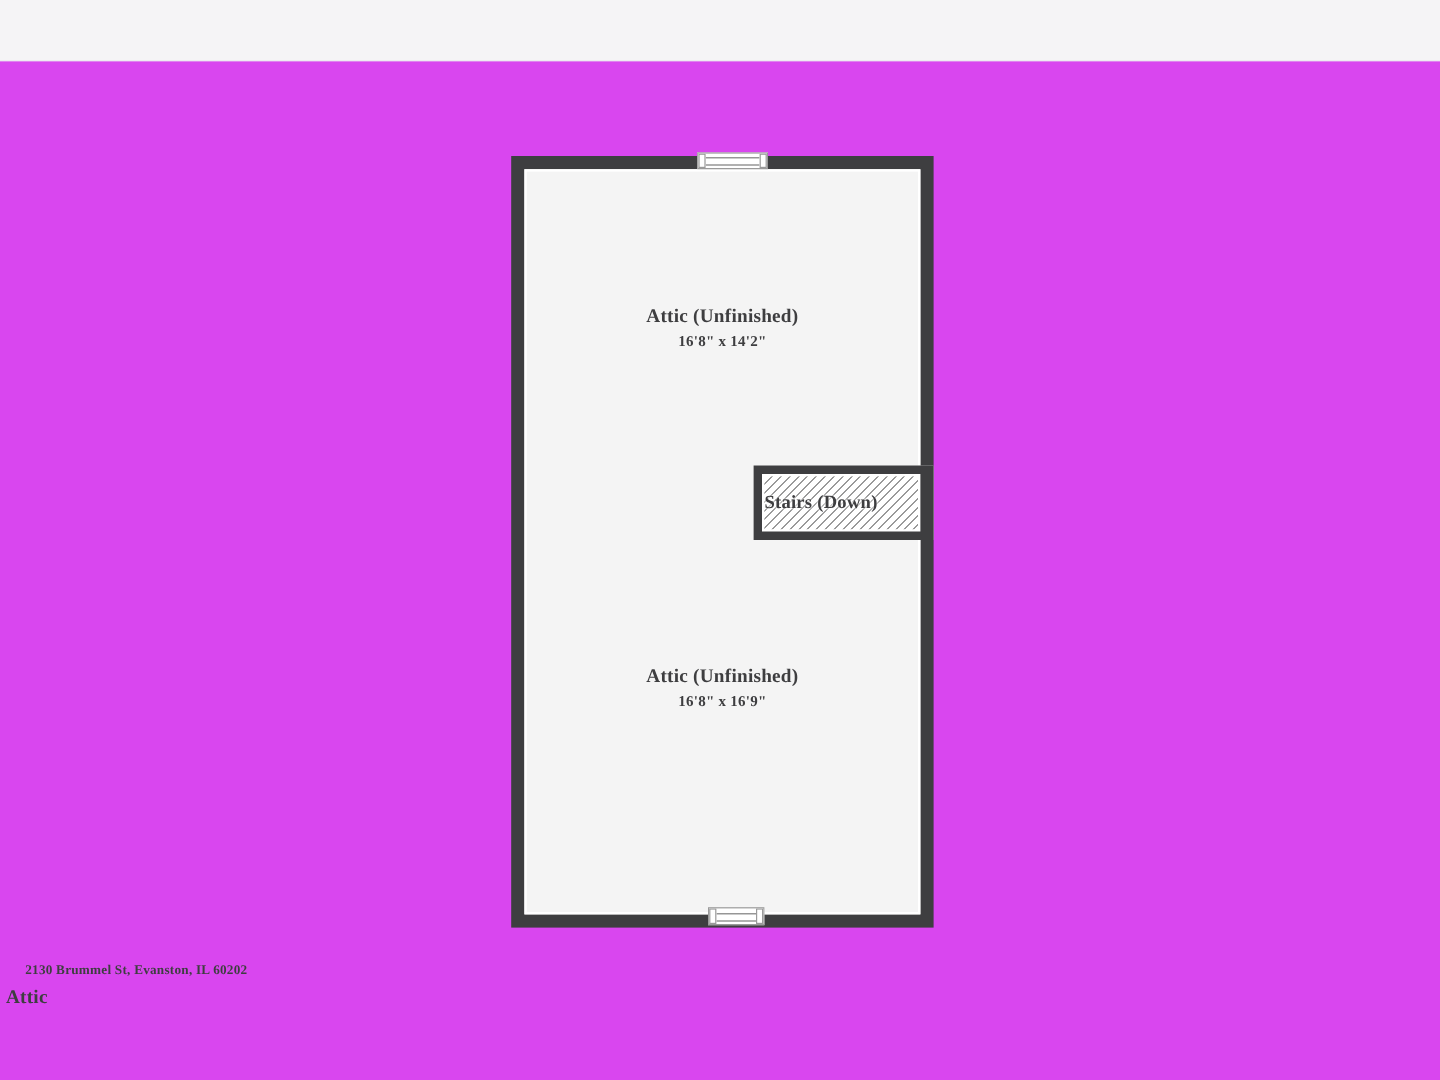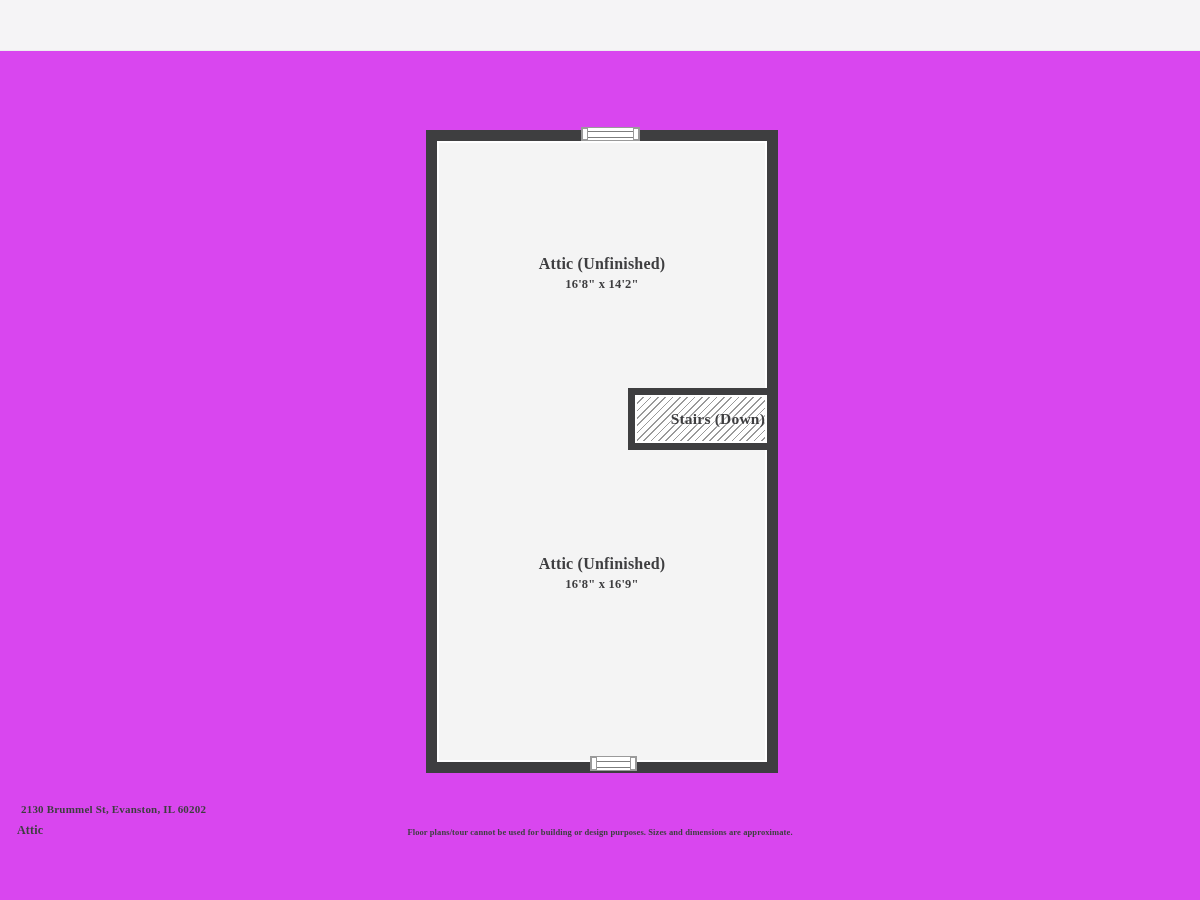--- a/index.html
+++ b/index.html
@@ -37,21 +37,21 @@
   .window .cap.left{left:0;}
   .window .cap.right{right:0;}
   .stairs{
     position:absolute;left:628px;top:388px;width:150px;height:62px;
     background:#ffffff;border:7px solid #3e3e40;border-right-width:11px;
     box-sizing:border-box;
   }
   .stairs-hatch{
     position:absolute;left:2px;top:2px;right:2px;bottom:2px;
     background:repeating-linear-gradient(135deg,#ffffff 0px,#ffffff 4px,#9a9a9a 4px,#9a9a9a 5.2px);
-    display:flex;align-items:center;justify-content:flex-end;
+    display:flex;align-items:center;justify-content:flex-start;
   }
   .stairs-label{
     font-size:15.5px;font-weight:bold;color:#3e3e40;letter-spacing:0.2px;
     text-shadow:0 0 3px #ffffff,0 0 3px #ffffff;white-space:nowrap;
   }
   .room-label{
     position:absolute;left:437px;width:330px;text-align:center;
   }
   .room-label .name{
     font-size:16px;font-weight:bold;line-height:20px;letter-spacing:0.2px;color:#3e3e40;
@@ -60,21 +60,21 @@
     font-size:12.5px;font-weight:bold;line-height:16px;margin-top:2px;letter-spacing:0.2px;color:#3e3e40;
   }
   .room-label.upper{top:254px;}
   .room-label.lower{top:554px;}
   
   .footer-address{
     position:absolute;left:21px;top:803px;font-size:11px;font-weight:bold;color:#3e3e40;
     letter-spacing:0.2px;
   }
   .footer-floor{
-    position:absolute;left:17px;top:823px;font-size:12px;font-weight:bold;color:#3e3e40;
+    position:absolute;left:5px;top:823px;font-size:16px;font-weight:bold;color:#3e3e40;
     letter-spacing:0.2px;
   }
   .footer-disclaimer{
     position:absolute;left:0;right:0;top:827px;text-align:center;
     font-size:8.5px;font-weight:600;color:#3e3e40;letter-spacing:0.1px;
   }
 </style>
 </head>
 <body>
 
@@ -109,15 +109,14 @@
     </div>
   </div>
 
   <div class="room-label lower">
     <div class="name">Attic (Unfinished)</div>
     <div class="dims">16'8" x 16'9"</div>
   </div>
 
   <div class="footer-address">2130 Brummel St, Evanston, IL 60202</div>
   <div class="footer-floor">Attic</div>
-  <div class="footer-disclaimer">Floor plans/tour cannot be used for building or design purposes. Sizes and dimensions are approximate.</div>
 
 </div>
 
 </body></html>

